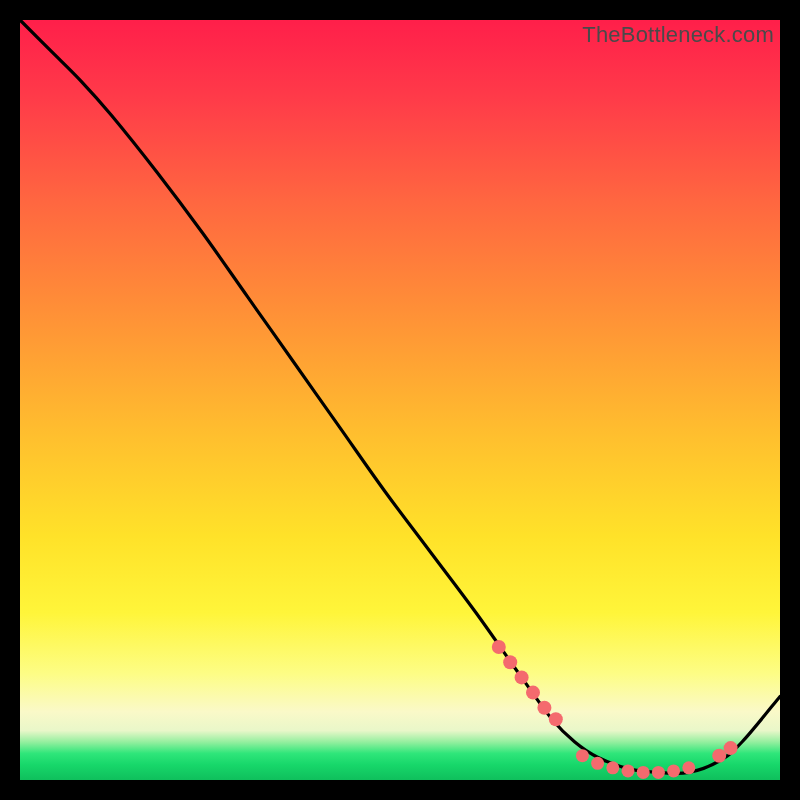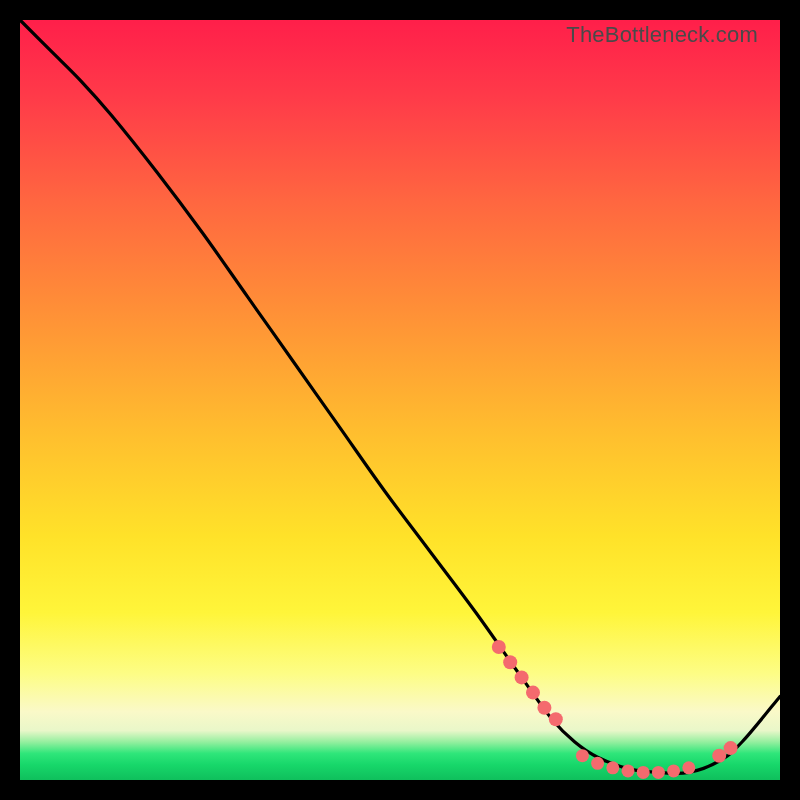--- a/index.html
+++ b/index.html
@@ -40,21 +40,21 @@
       #e9f7c9 93.5%,
       #94ef9f 95%,
       #2fe67a 96.5%,
       #17d76a 98%,
       #0fbf5c 100%
     );
   }
   .watermark {
     position: absolute;
     top: 2px;
-    right: 22px;
+    right: 6px;
     color: #4a4a4a;
     font-size: 22px;
     letter-spacing: 0.2px;
     user-select: none;
   }
   svg.curve {
     position: absolute;
     left: 0;
     top: 0;
     width: 760px;

